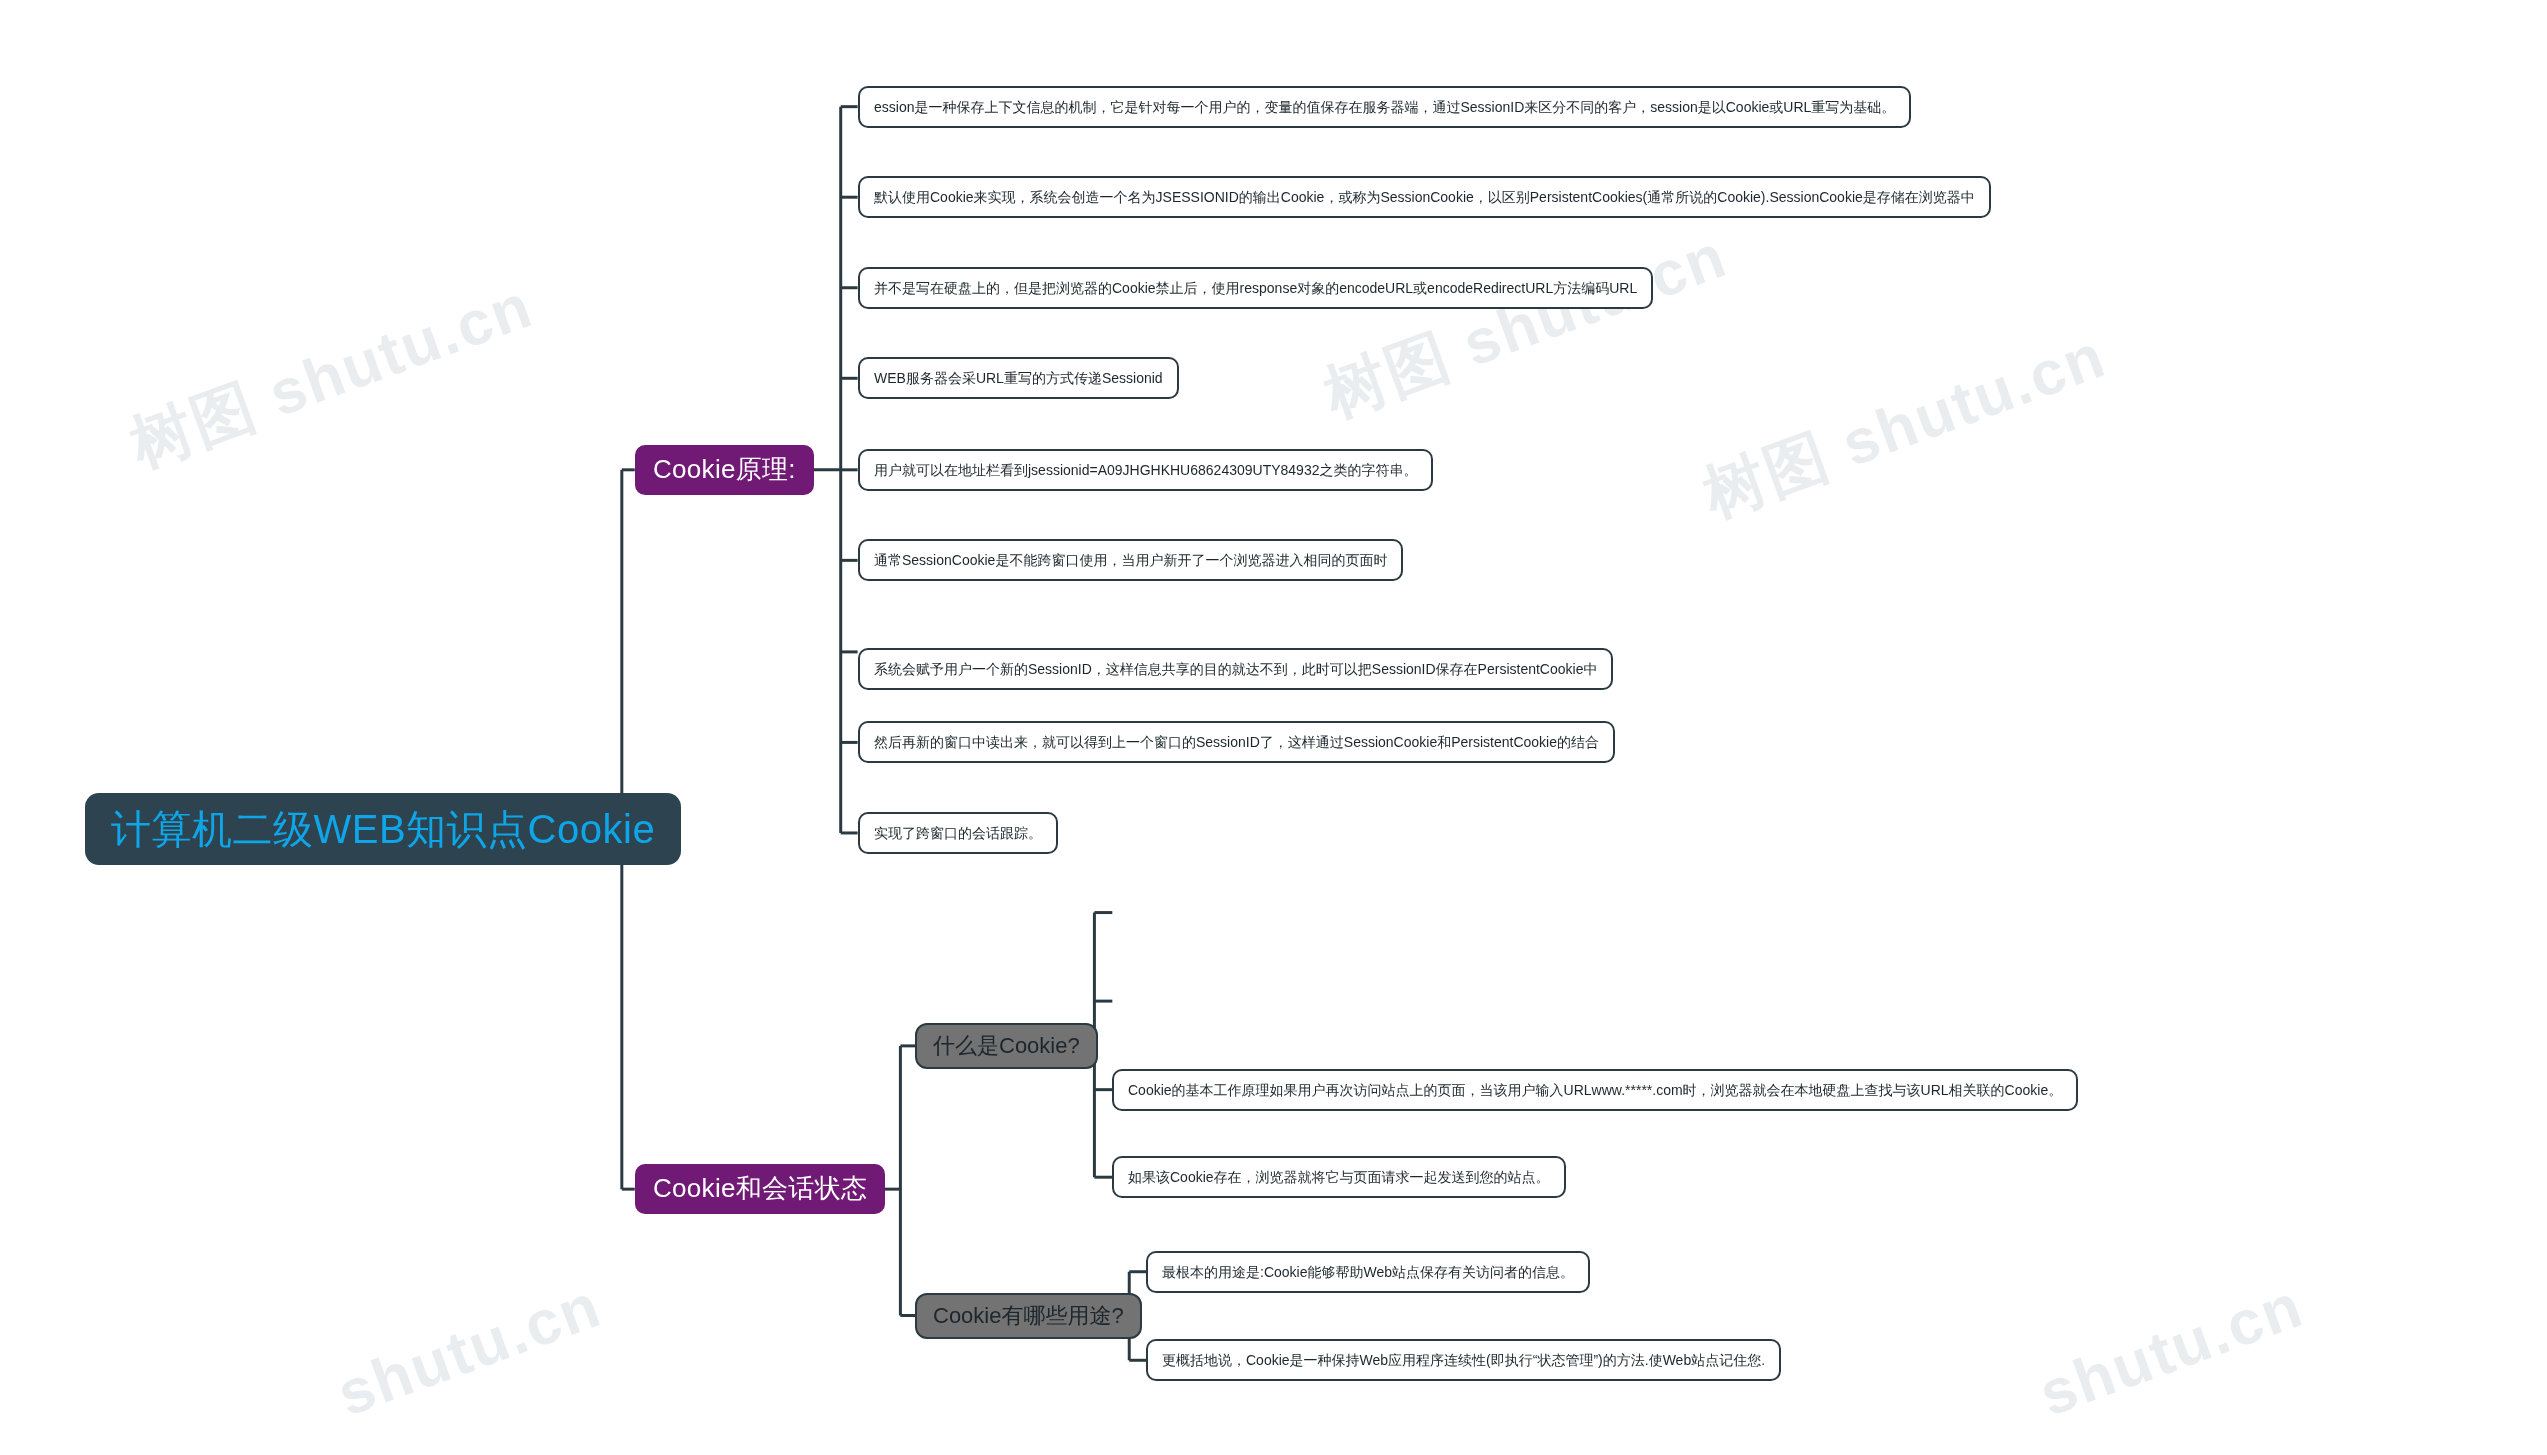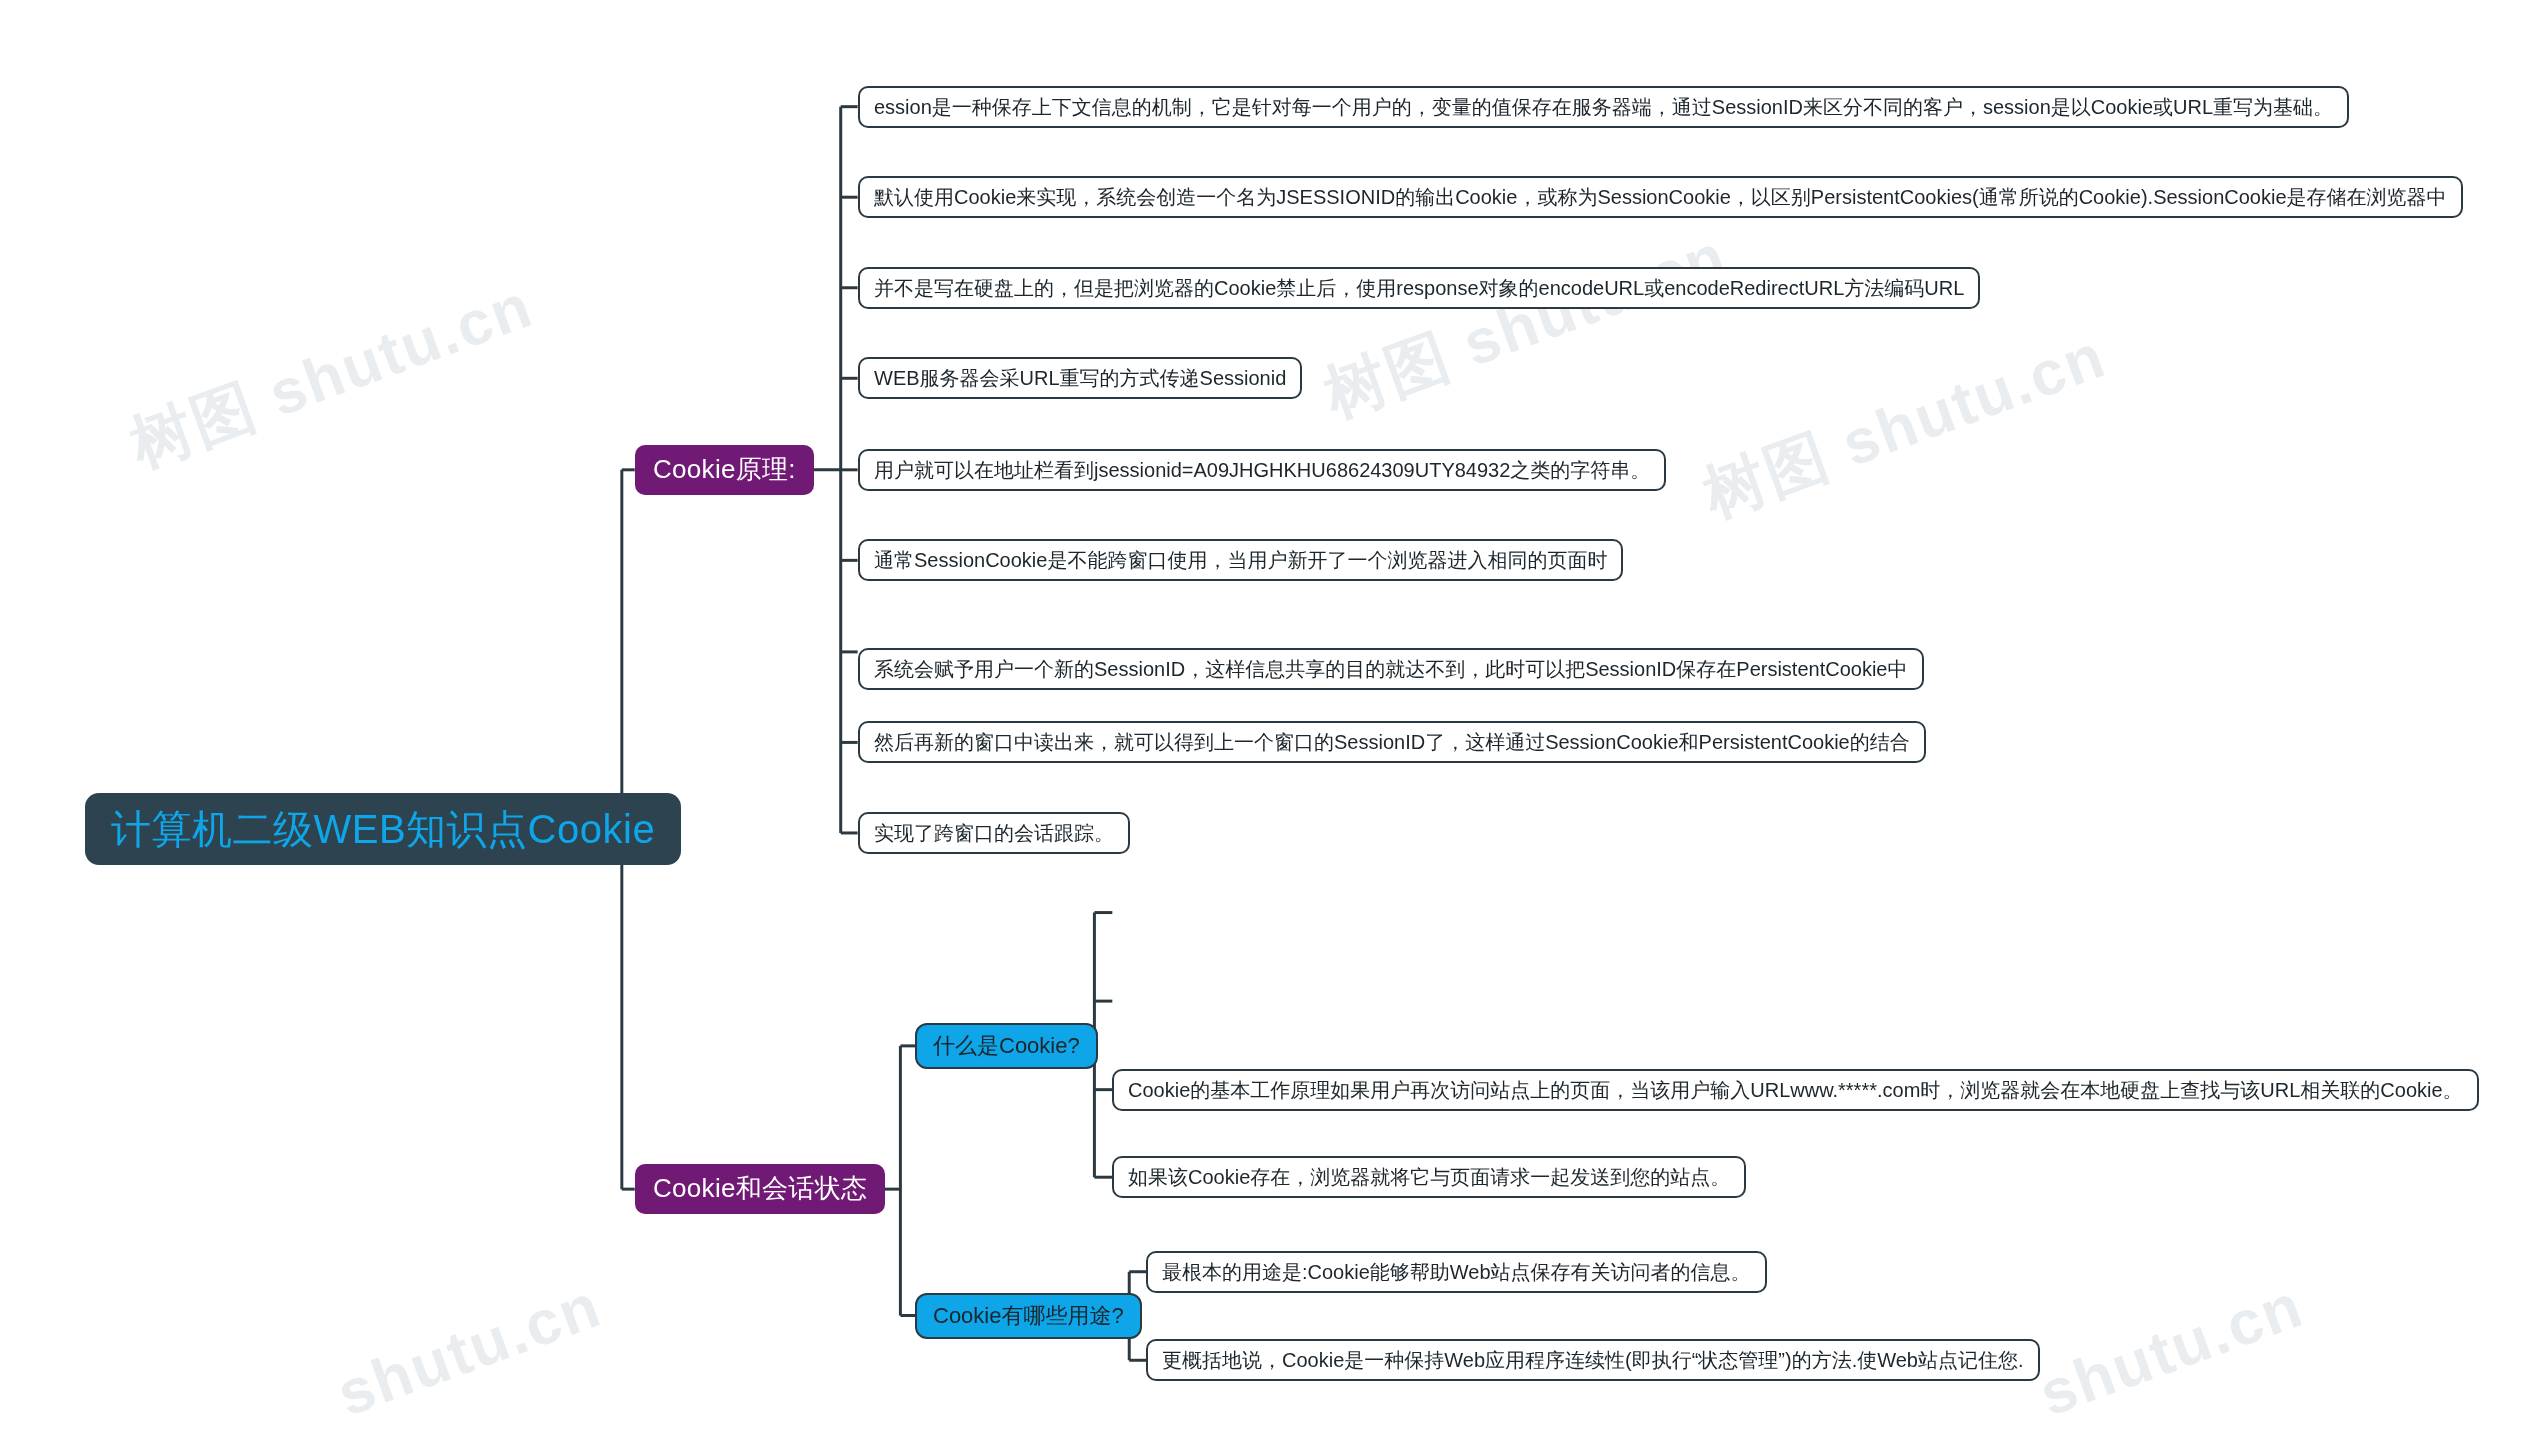--- a/index.html
+++ b/index.html
@@ -74,31 +74,31 @@
     border: none;
     border-radius: 10px;
     color: #ffffff;
     font-size: 26px;
     height: 50px;
     padding: 0 18px;
     letter-spacing: 0.3px;
   }
 
   .node.sub {
-    background: #0ea5e9;
+    background: #737373;
     border: 2px solid #2b3a42;
     border-radius: 12px;
     color: #1c262c;
     font-size: 22px;
     height: 46px;
     padding: 0 16px;
   }
 
   .node.leaf {
-    font-size: 20px;
+    font-size: 14px;
     height: 42px;
     border-width: 2px;
     border-radius: 10px;
   }
 </style>
 </head>
 <body>
 
 <div id="canvas">
 

